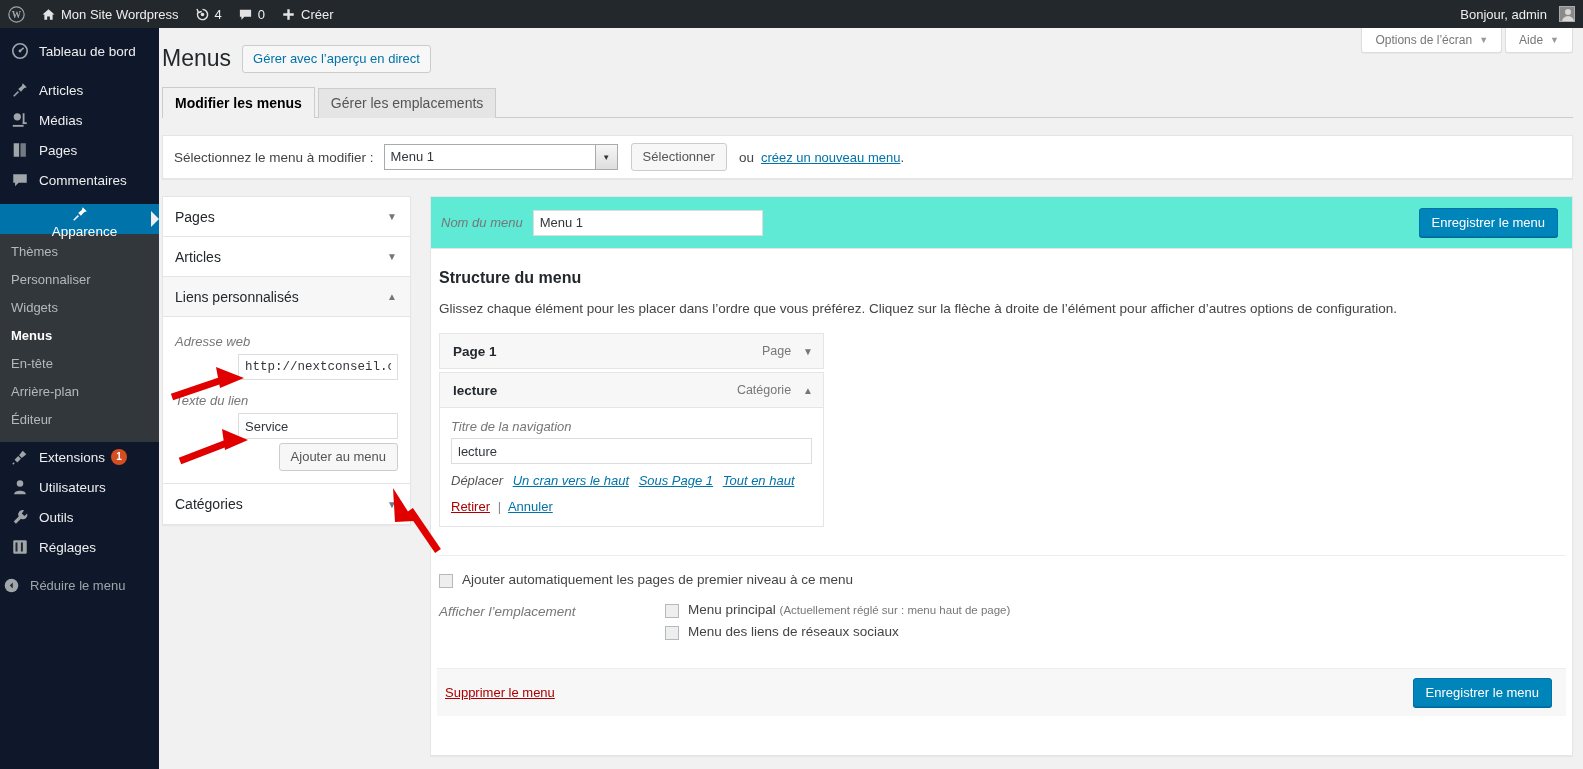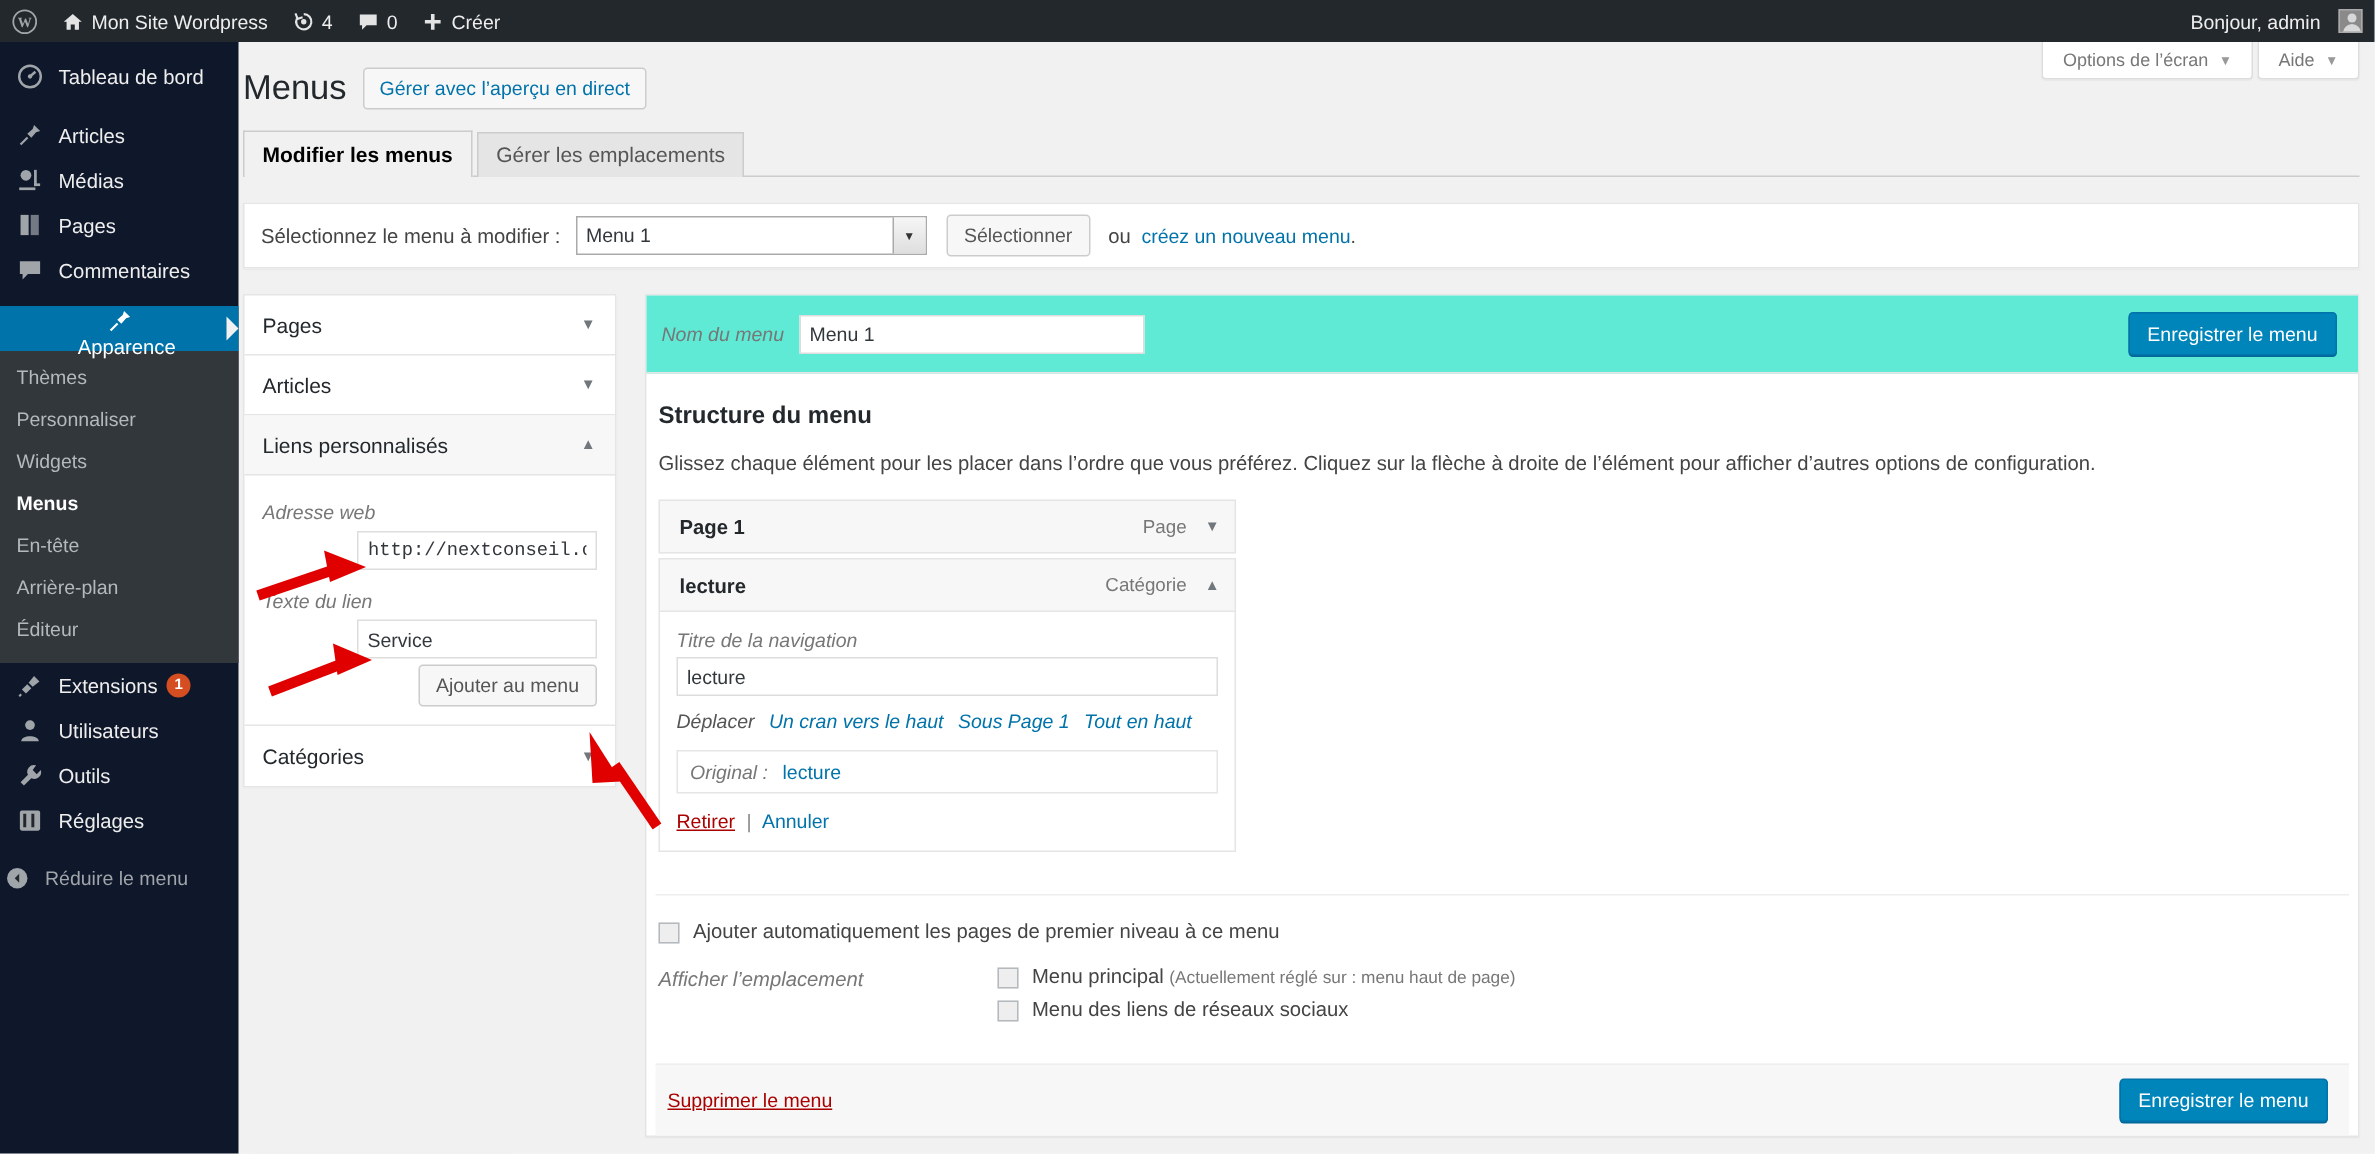--- a/index.html
+++ b/index.html
@@ -253,21 +253,21 @@
     border:1px solid #ccc;
     color:#555;
     border-radius:3px;
     height:28px;
     padding: 0 11px;
     font-size:13px;
     cursor:pointer;
     line-height:26px;
   }
   .sel-or { margin: 0 7px 0 12px; color:#444; font-size:13.5px; }
-  a.wplink { color:#0073aa; cursor:pointer; }
+  a.wplink { color:#0073aa; text-decoration:underline; cursor:pointer; }
 
   
   .cols {
     margin: 17px 0 0 19px;
     display: flex;
     width: 1411px;
     align-items: flex-start;
   }
 
   
@@ -746,24 +746,20 @@
               <span class="nav-label">Titre de la navigation</span>
               <input class="txt nav-input" value="lecture" style="">
 
               <div class="move-row">
                 <span>Déplacer</span>
                 <a class="wplink">Un cran vers le haut</a>
                 <a class="wplink">Sous Page 1</a>
                 <a class="wplink">Tout en haut</a>
               </div>
 
-              <div class="orig-box">
-                <span>Original :</span>
-                <a class="wplink">lecture</a>
-              </div>
 
               <div class="rm-row">
                 <a class="danger">Retirer</a>
                 <span class="rm-sep">|</span>
                 <a class="wplink">Annuler</a>
               </div>
             </div>
           </div>
 
         </div>

